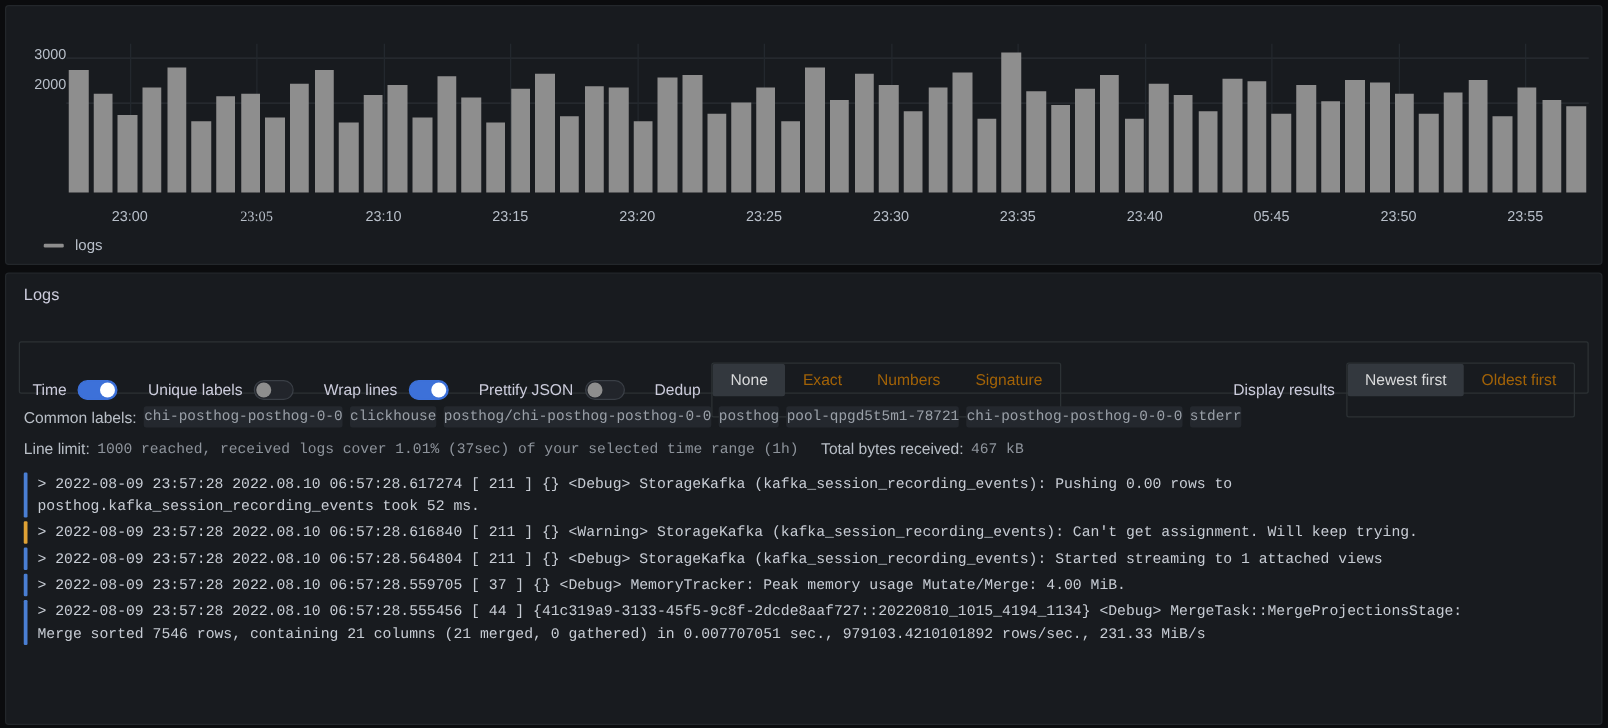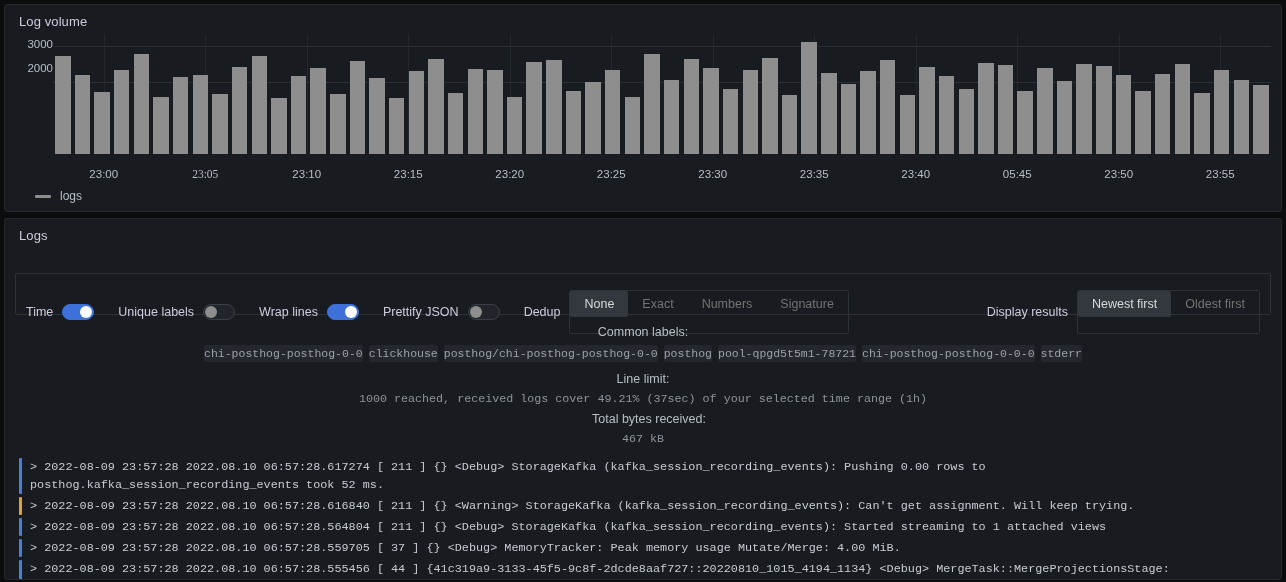--- a/index.html
+++ b/index.html
@@ -92,21 +92,21 @@
     background: #8e8e8e;
   }
   .toggle.on .knob { left: auto; right: 1px; background: #ffffff; }
 
   .radio-group {
     display: flex; border: 1px solid #2c3235; border-radius: 2px; overflow: hidden;
     height: 44px;
   }
   .radio-btn {
     font-size: 12.5px;
-    color: #737373;
+    color: #a16207;
     background: transparent;
     border: none;
     padding: 0 14px;
     height: 26px;
     cursor: pointer;
     font-family: "Liberation Sans", sans-serif;
     display: flex; align-items: center;
   }
   .radio-btn.active {
     background: #33383e;
@@ -118,21 +118,20 @@
   .spacer { flex: 1 1 auto; }
 
   
   .meta-row {
     margin: 10px 14px 0 14px;
     font-size: 12px;
     color: #9fa7b3;
     display: flex; align-items: center; flex-wrap: nowrap;
     gap: 6px;
     white-space: nowrap;
-    flex-direction: column;
   }
   .meta-title { color: #b9bfc7; font-size: 12.5px; }
   .chip {
     background: #24282e;
     color: #9aa0a8;
     font-family: "Liberation Mono", monospace;
     font-size: 11.5px;
     padding: 2px 0;
     border-radius: 2px;
     cursor: pointer;
@@ -165,21 +164,20 @@
     word-break: break-word;
     max-width: 1155px;
   }
 </style>
 </head>
 <body>
 
 <div class="page">
 
   <div class="panel" id="logvolume-panel">
-    <div class="panel-title">Log volume</div>
 
     <div class="chart-area">
       <div id="chart-grid">
           <div class="gridline-h" style="top: 46.8788px;"></div>
           <div class="gridline-h" style="top: 10.8182px;"></div>
           <div class="gridline-v" style="left: 98.75px;"></div>
           <div class="gridline-v" style="left: 200.25px;"></div>
           <div class="gridline-v" style="left: 301.75px;"></div>
           <div class="gridline-v" style="left: 403.25px;"></div>
           <div class="gridline-v" style="left: 504.75px;"></div>
@@ -343,21 +341,21 @@
           <span class="chip">posthog/chi-posthog-posthog-0-0</span>
           <span class="chip">posthog</span>
           <span class="chip">pool-qpgd5t5m1-78721</span>
           <span class="chip">chi-posthog-posthog-0-0-0</span>
           <span class="chip">stderr</span>
         </span>
     </div>
 
     <div class="meta-row">
       <span class="meta-strong">Line limit:</span>
-      <span class="mono-meta">1000 reached, received logs cover 49.21% (37sec) of your selected time range (1h)</span>
+      <span class="mono-meta">1000 reached, received logs cover 1.01% (37sec) of your selected time range (1h)</span>
       <span class="meta-strong" style="margin-left:12px">Total bytes received:</span>
       <span class="mono-meta">467  kB</span>
     </div>
 
     <div class="log-list" id="log-rows">
         <div class="log-row">
           <div class="level-bar level-debug"></div>
           <div class="log-text">&gt; 2022-08-09 23:57:28 2022.08.10 06:57:28.617274 [ 211 ] {} &lt;Debug&gt; StorageKafka (kafka_session_recording_events): Pushing 0.00 rows to posthog.kafka_session_recording_events took 52 ms.</div>
         </div>
         <div class="log-row">

